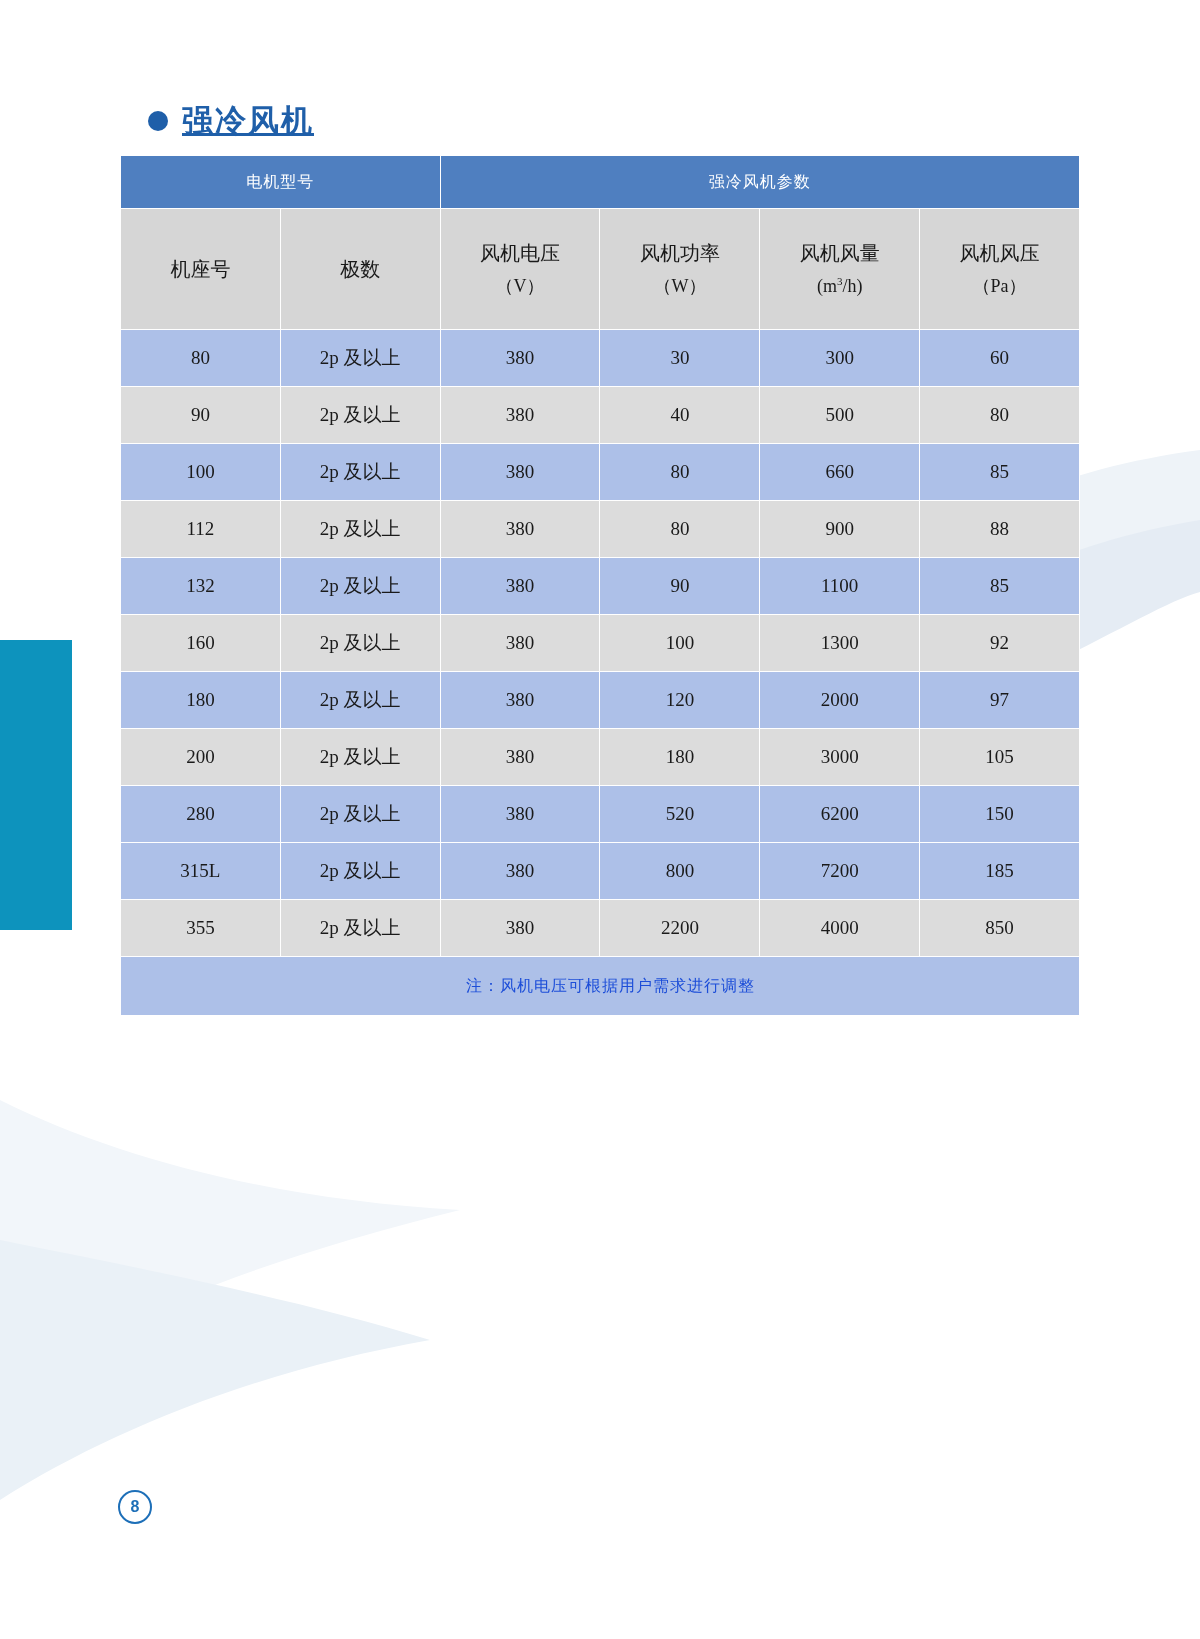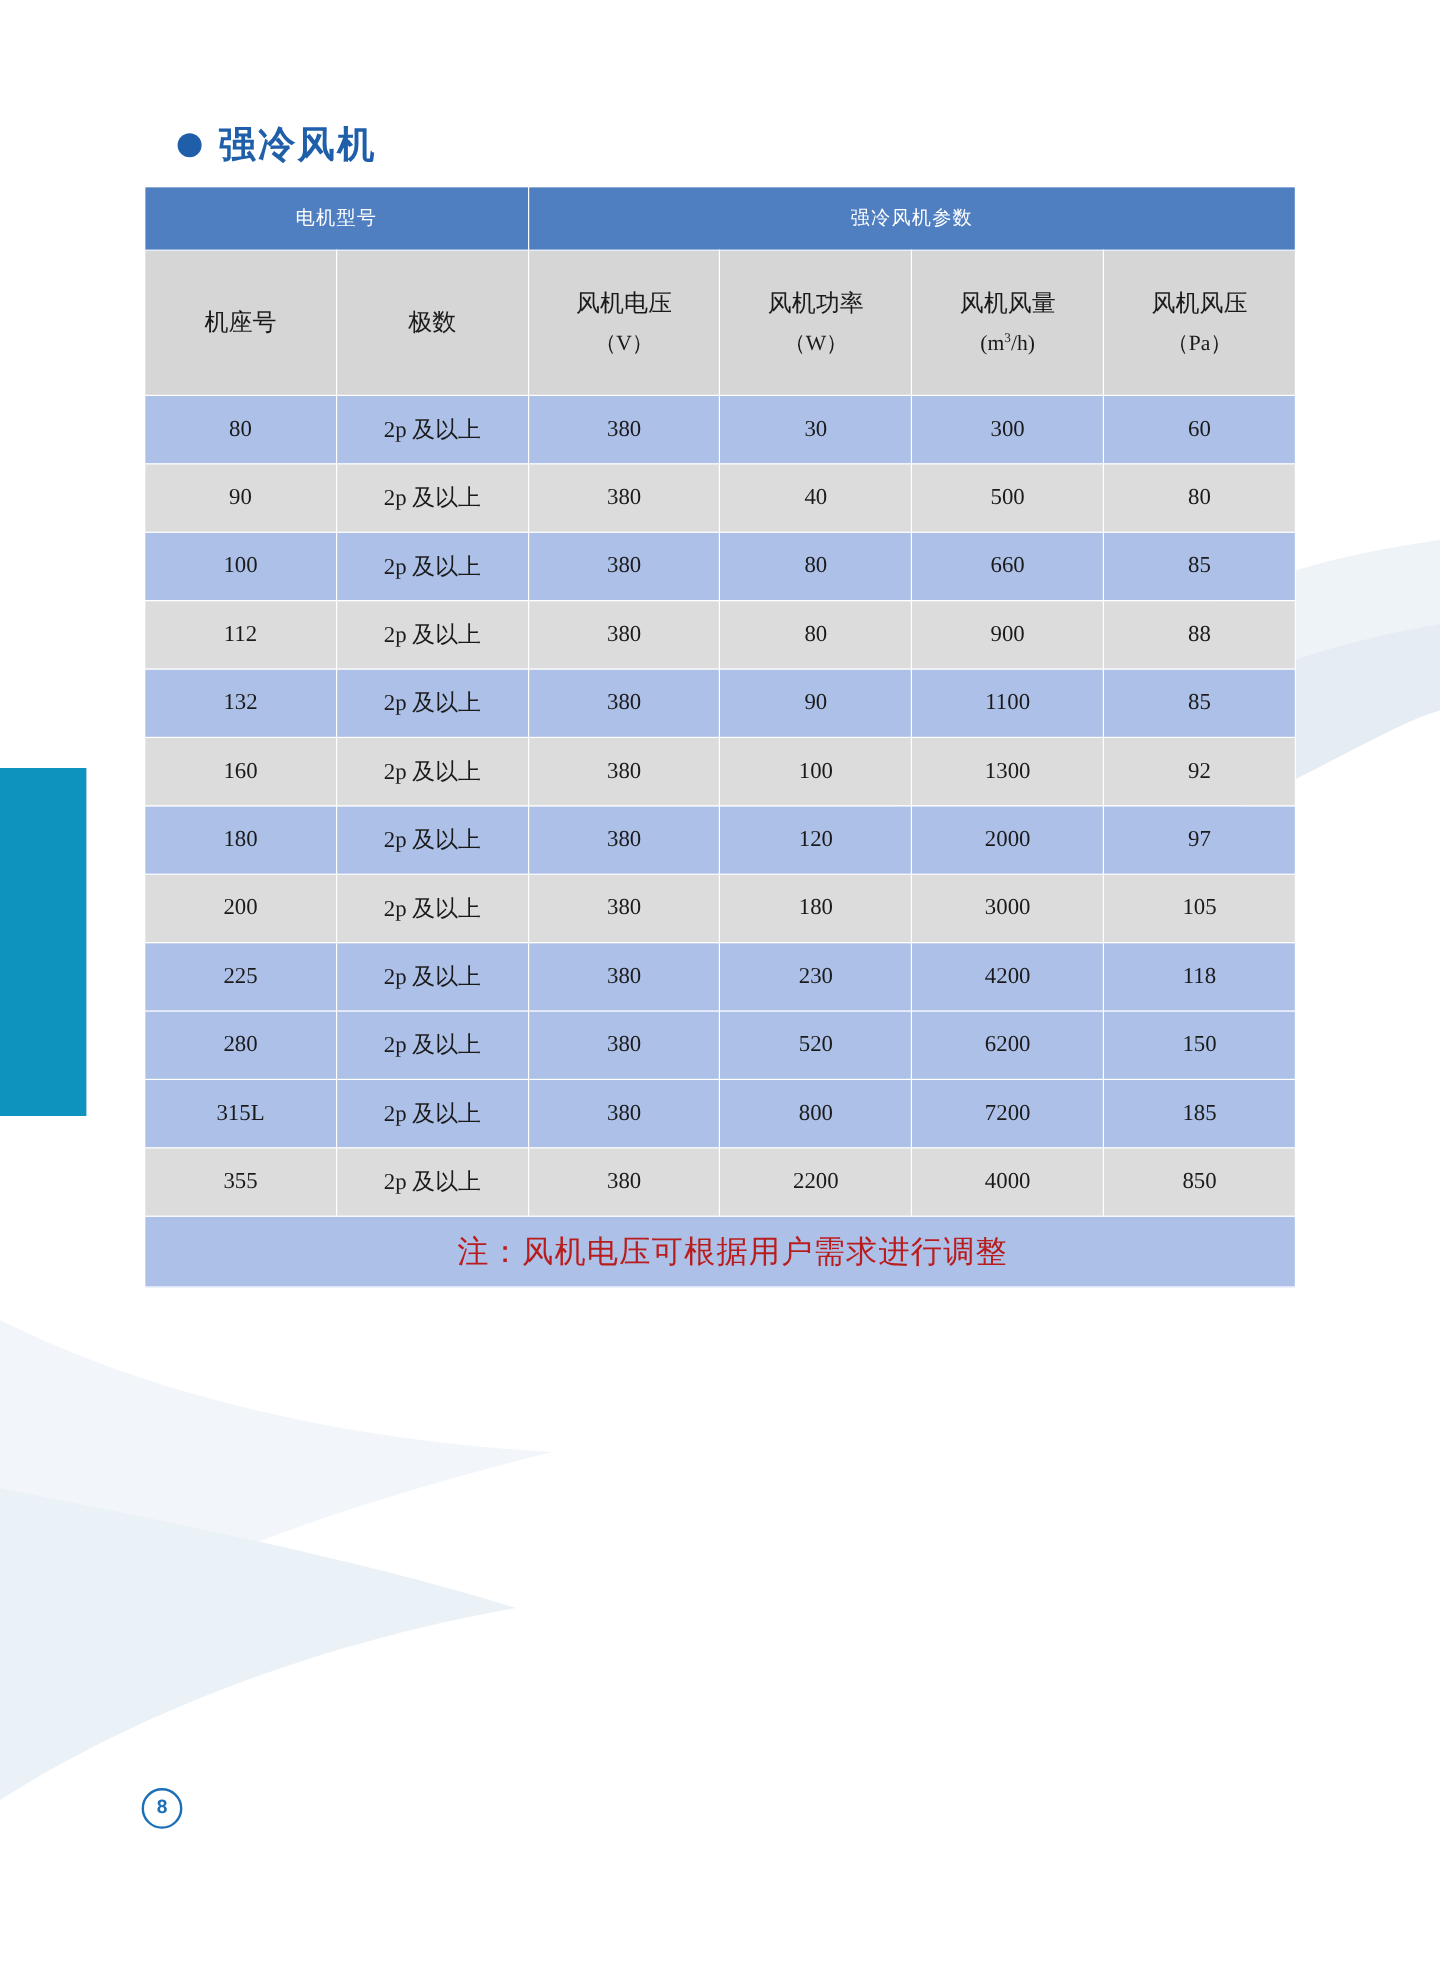--- a/index.html
+++ b/index.html
@@ -54,20 +54,21 @@
     border-radius: 50%;
     background: #1f5fa9;
     display: inline-block;
   }
   .heading-text {
     font-family: "Liberation Sans", "DejaVu Sans", sans-serif;
     font-size: 31px;
     font-weight: bold;
     color: #1f5fa9;
     letter-spacing: 2px;
+    text-decoration: underline;
   }
 
   
   table.spec {
     position: absolute;
     left: 120px;
     top: 155px;
     width: 960px;
     border-collapse: collapse;
     table-layout: fixed;
@@ -98,22 +99,22 @@
     display: block;
     font-size: 18px;
   }
   tr.row-a td { background: #adc0e8; height: 54px; }
   tr.row-b td { background: #dcdcdc; height: 54px; }
   .note-row td {
     background: #adc0e8;
     height: 56px;
     text-align: left;
     padding-left: 22px;
-    font-size: 26px;
-    color: #b91c1c;
+    font-size: 16px;
+    color: #1d4ed8;
     letter-spacing: 1px;
   }
   sup { font-size: 11px; vertical-align: super; }
 
   
   .page-number {
     position: absolute;
     left: 118px;
     top: 1490px;
     width: 30px;
@@ -238,28 +239,20 @@
       </tr>
       <tr class="row-b">
         <td>200</td>
         <td>2p 及以上</td>
         <td>380</td>
         <td>180</td>
         <td>3000</td>
         <td>105</td>
       </tr>
       <tr class="row-a">
-        <td>225</td>
-        <td>2p 及以上</td>
-        <td>380</td>
-        <td>230</td>
-        <td>4200</td>
-        <td>118</td>
-      </tr>
-      <tr class="row-a">
         <td>280</td>
         <td>2p 及以上</td>
         <td>380</td>
         <td>520</td>
         <td>6200</td>
         <td>150</td>
       </tr>
       <tr class="row-a">
         <td>315L</td>
         <td>2p 及以上</td>

